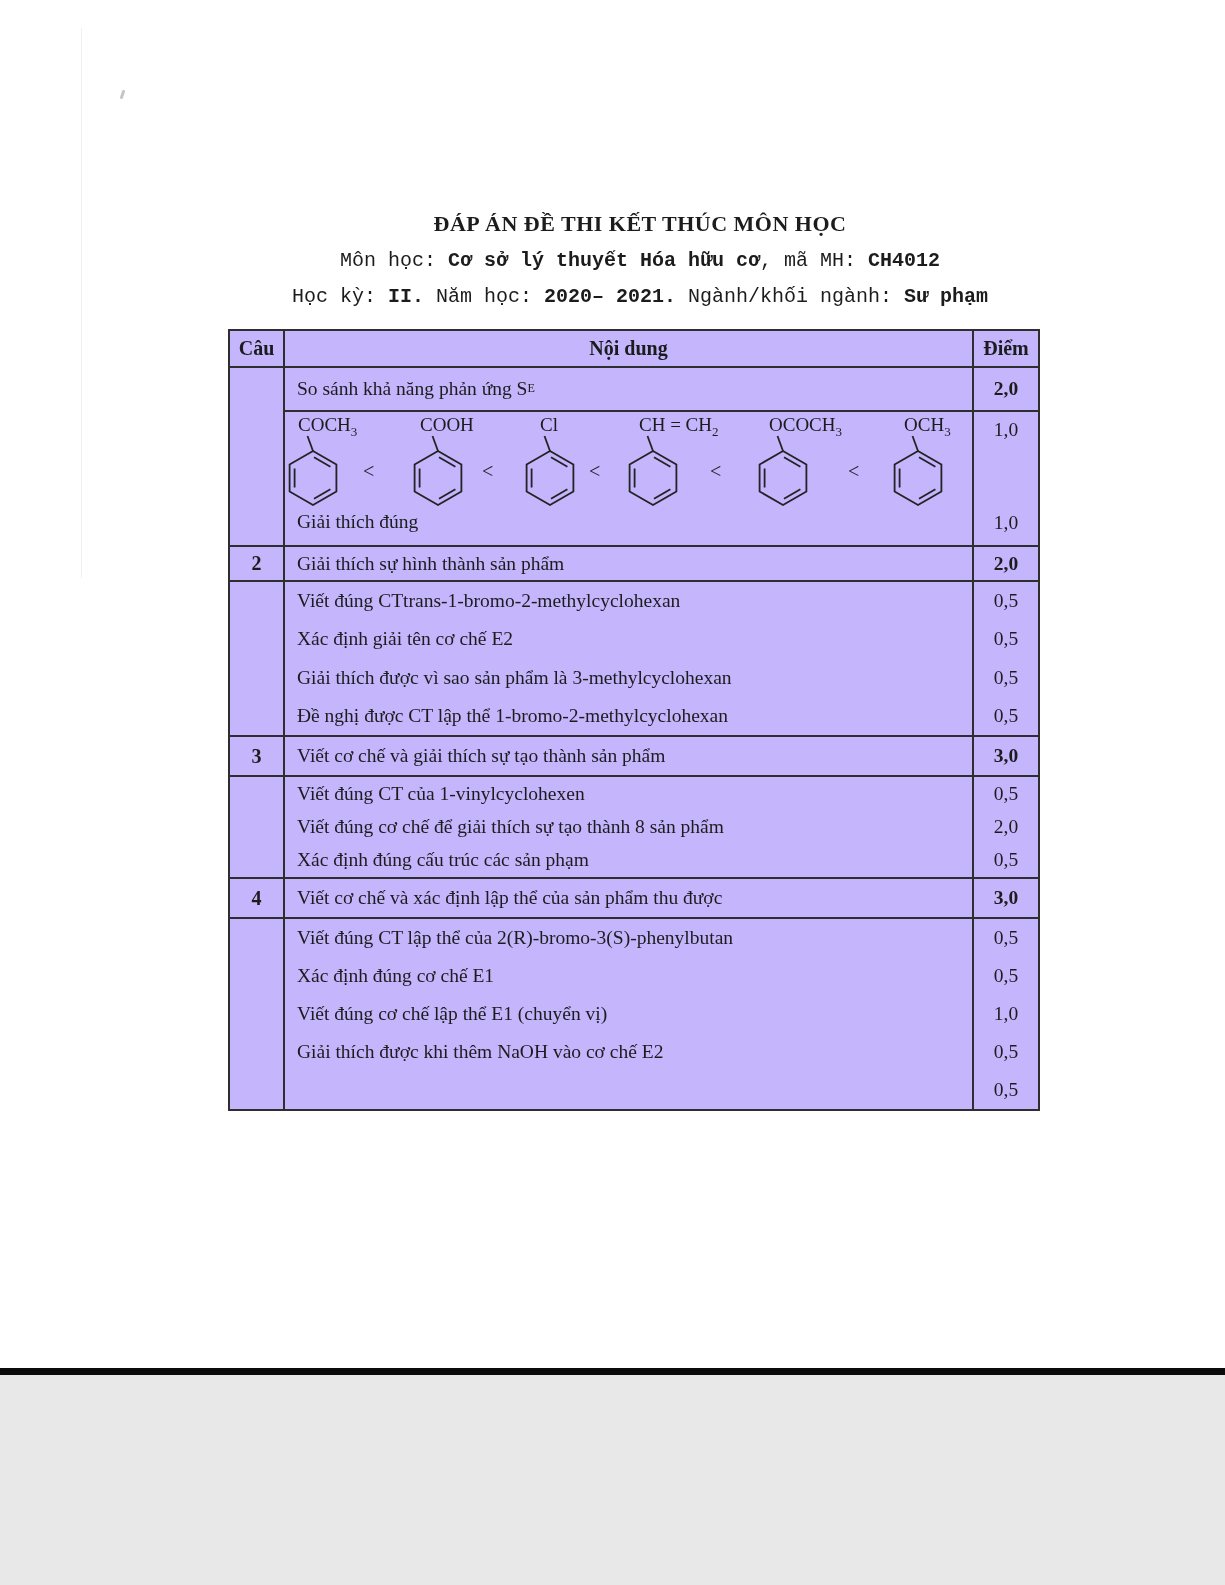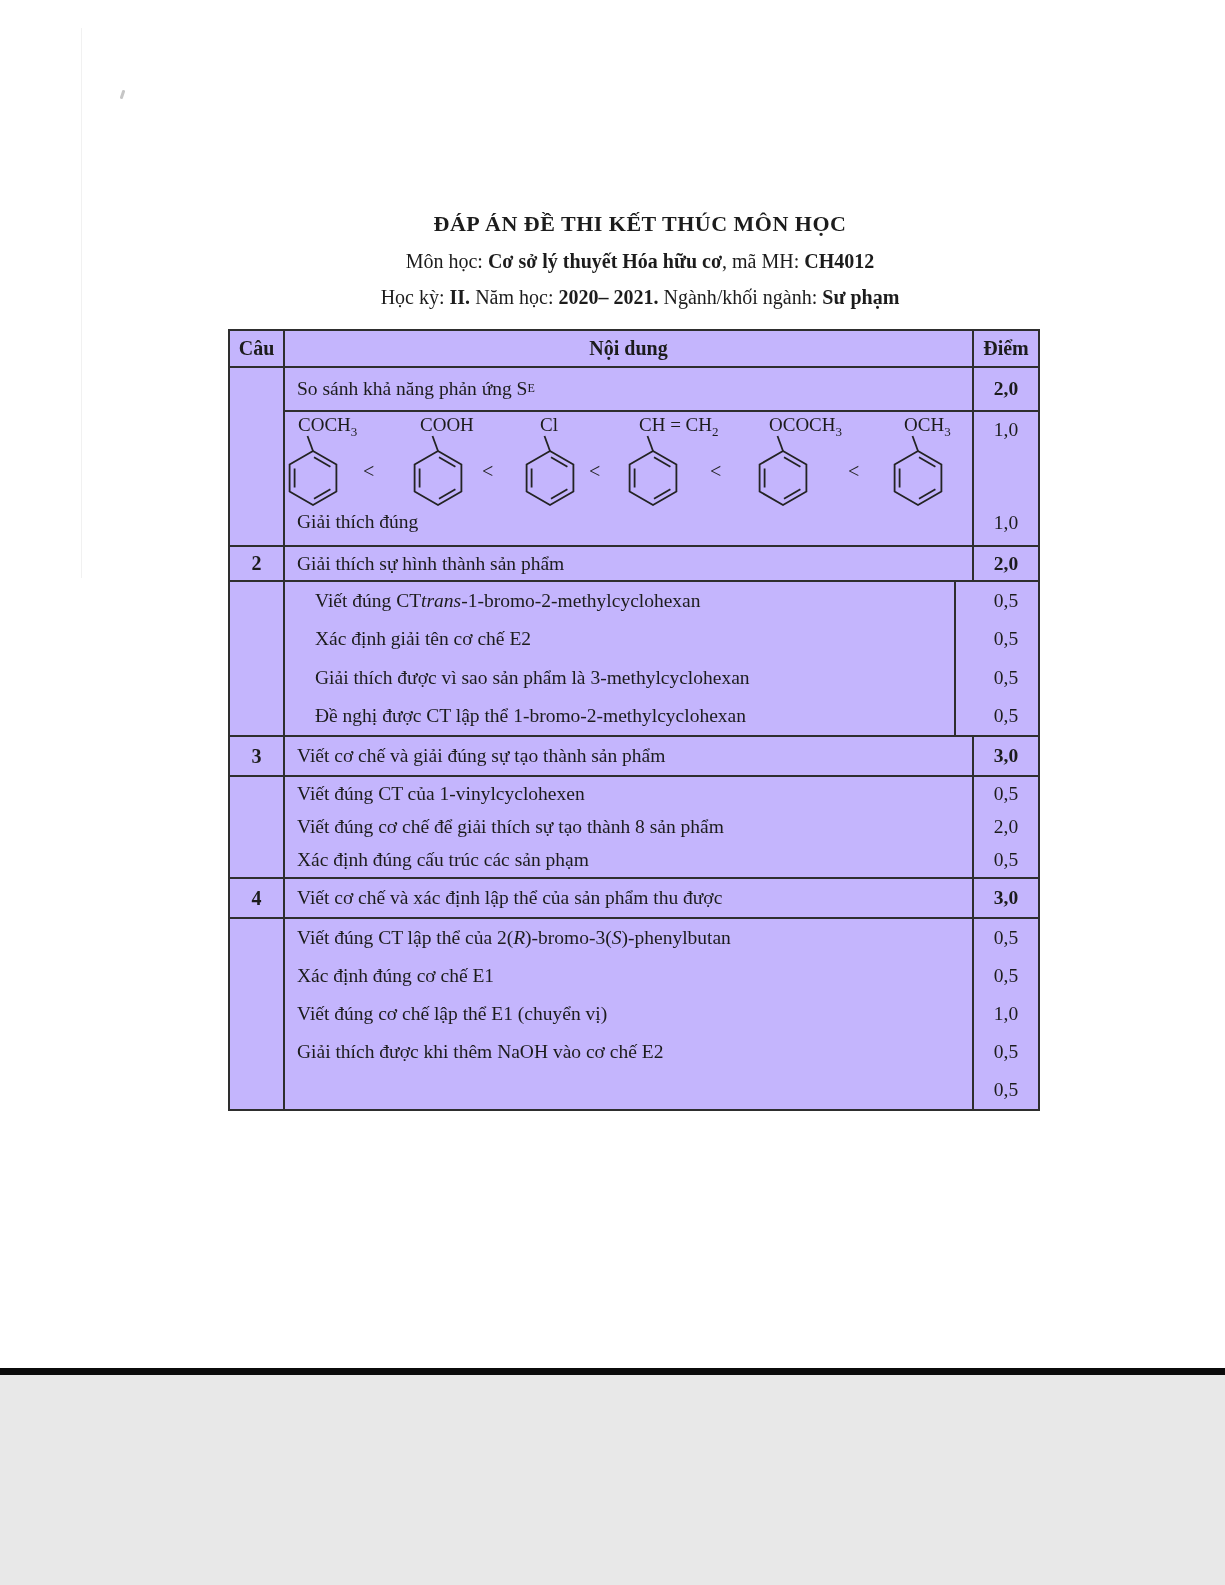--- a/index.html
+++ b/index.html
@@ -9,21 +9,21 @@
     font-family:"Liberation Serif", serif; color:#1c1c1c;
   }
   
   .fold-line { position:absolute; left:81px; top:28px; width:1px; height:550px; background:#f1f1f1; }
   .speck { position:absolute; left:121px; top:90px; width:3px; height:9px; background:#c6c6c6; transform:rotate(18deg); border-radius:1px; }
   .bottom-bar { position:absolute; left:0; bottom:0; width:100%; height:7px; background:#0b0b0b; }
 
   
   .doc-header { position:absolute; left:140px; top:210px; width:1000px; text-align:center; }
   .doc-title { font-size:22px; font-weight:bold; letter-spacing:0.5px; line-height:28px; }
-  .doc-sub { font-size:20px; line-height:26px; margin-top:10px; }
+  .doc-sub { font-size:20px; line-height:26px; margin-top:10px;font-family:Liberation Mono, monospace; }
   .doc-sub b { font-weight:bold; }
 
   
   :root { --line:#2e2e2e; }
   .answer-table {
     position:absolute; left:228px; top:329px; width:812px;
     border:2px solid var(--line); box-sizing:border-box;
     display:flex; flex-direction:column; font-size:19.5px; background:#c4b5fd;
   }
   .trow { display:flex; box-sizing:border-box; border-bottom:2px solid var(--line); }
@@ -45,29 +45,29 @@
   .group-right { flex:1; display:flex; flex-direction:column; min-width:0; }
   .sub-row { display:flex; box-sizing:border-box; }
   .q1s-sub { height:44px; border-bottom:2px solid var(--line); }
   .q1struct-sub { height:135px; }
 
   .flexline { display:flex; align-items:center; padding-left:12px; }
   .bold { font-weight:bold; }
   .subscr { font-size:0.62em; vertical-align:-0.28em; letter-spacing:0; }
 
   .r-q2s { height:35px; } .r-q3s { height:40px; } .r-q4s { height:40px; }
-  .r-q2d { height:155px;gap:18px; } .r-q3d { height:102px; } .r-q4d { height:190px; }
+  .r-q2d { height:155px; } .r-q3d { height:102px; } .r-q4d { height:190px; }
 
   .detail-grid { display:grid; height:100%; }
   .rows4 { grid-template-rows:repeat(4,1fr); }
   .rows3 { grid-template-rows:repeat(3,1fr); }
   .rows5 { grid-template-rows:repeat(5,1fr); }
   .detail-line { display:flex; align-items:center; padding-left:12px; white-space:nowrap; }
   .detail-diem { display:flex; align-items:center; justify-content:center; }
-  .it { font-style:italic; }
+  .it { }
 
   
   .structures-cell { position:relative; overflow:visible; }
   .struct-unit { position:absolute; top:3px; }
   .lt-sep { position:absolute; top:48px; font-size:20px; color:#222; }
   .explain-text { position:absolute; left:12px; top:99px; font-size:19.5px; }
   .diem-two { flex-direction:column; justify-content:space-between; padding:7px 0 11px; }
   .ring-label { font-family:"Liberation Serif", serif; }
 </style>
 </head>
@@ -189,21 +189,21 @@
       <div class="cell-diem detail-grid rows4" style="display:grid">
         <div class="detail-diem">0,5</div>
         <div class="detail-diem">0,5</div>
         <div class="detail-diem">0,5</div>
         <div class="detail-diem">0,5</div>
       </div>
     </div>
 
     <div class="trow r-q3s">
       <div class="cell-cau">3</div>
-      <div class="cell-noidung flexline">Viết cơ chế và giải đúng sự tạo thành sản phẩm</div>
+      <div class="cell-noidung flexline">Viết cơ chế và giải thích sự tạo thành sản phẩm</div>
       <div class="cell-diem bold">3,0</div>
     </div>
 
     <div class="trow r-q3d">
       <div class="cell-cau"></div>
       <div class="cell-noidung detail-grid rows3">
         <div class="detail-line">
             <span>Viết đúng CT của 1-vinylcyclohexen</span>
           </div>
         <div class="detail-line">

